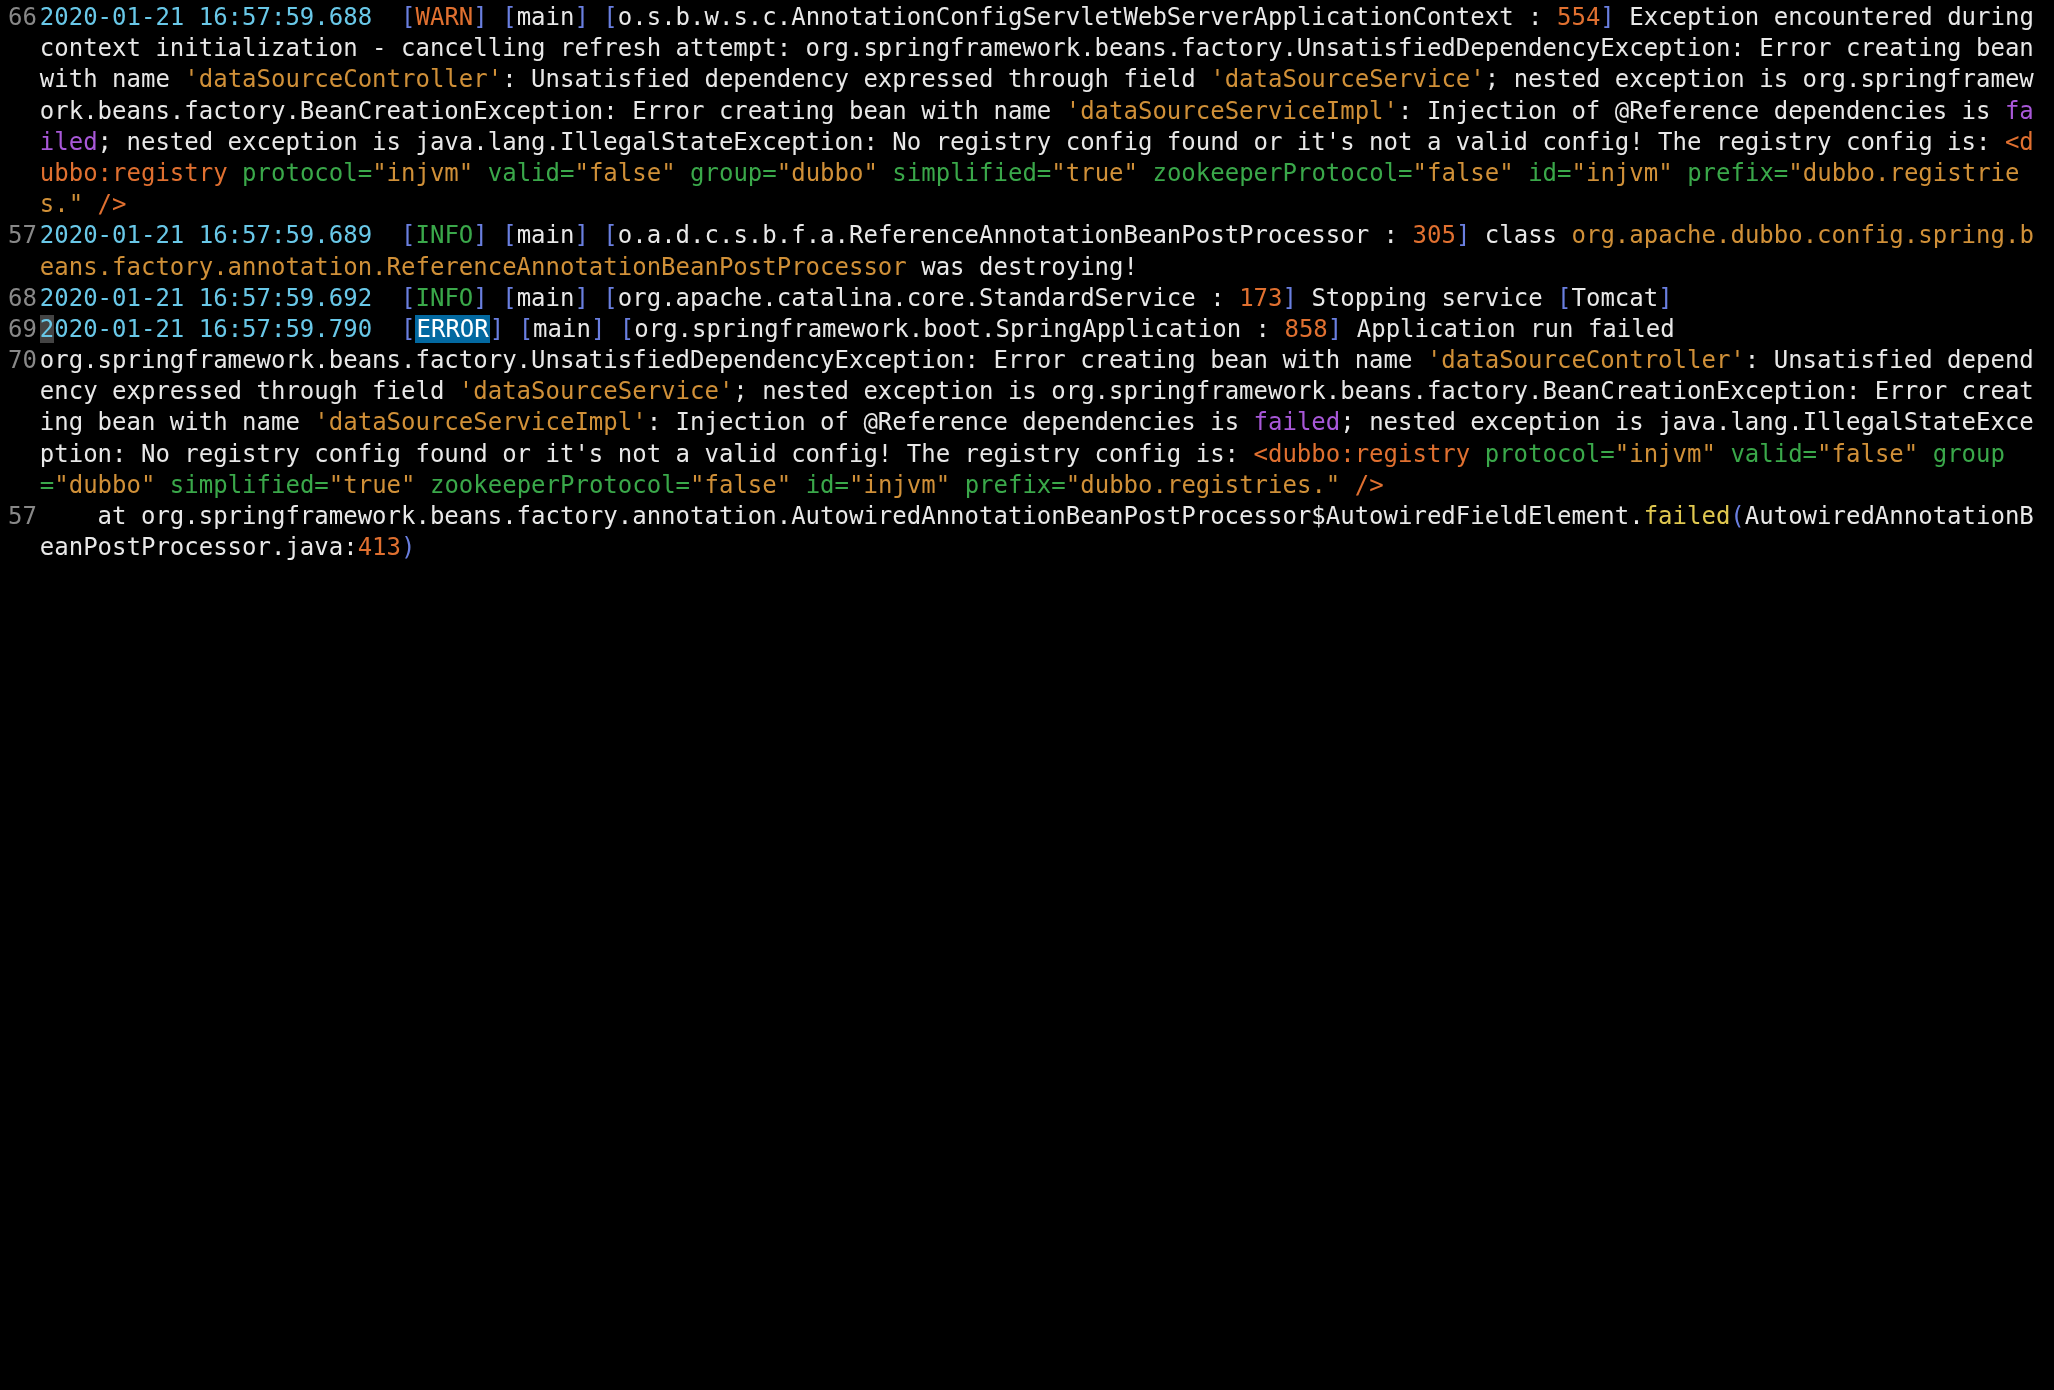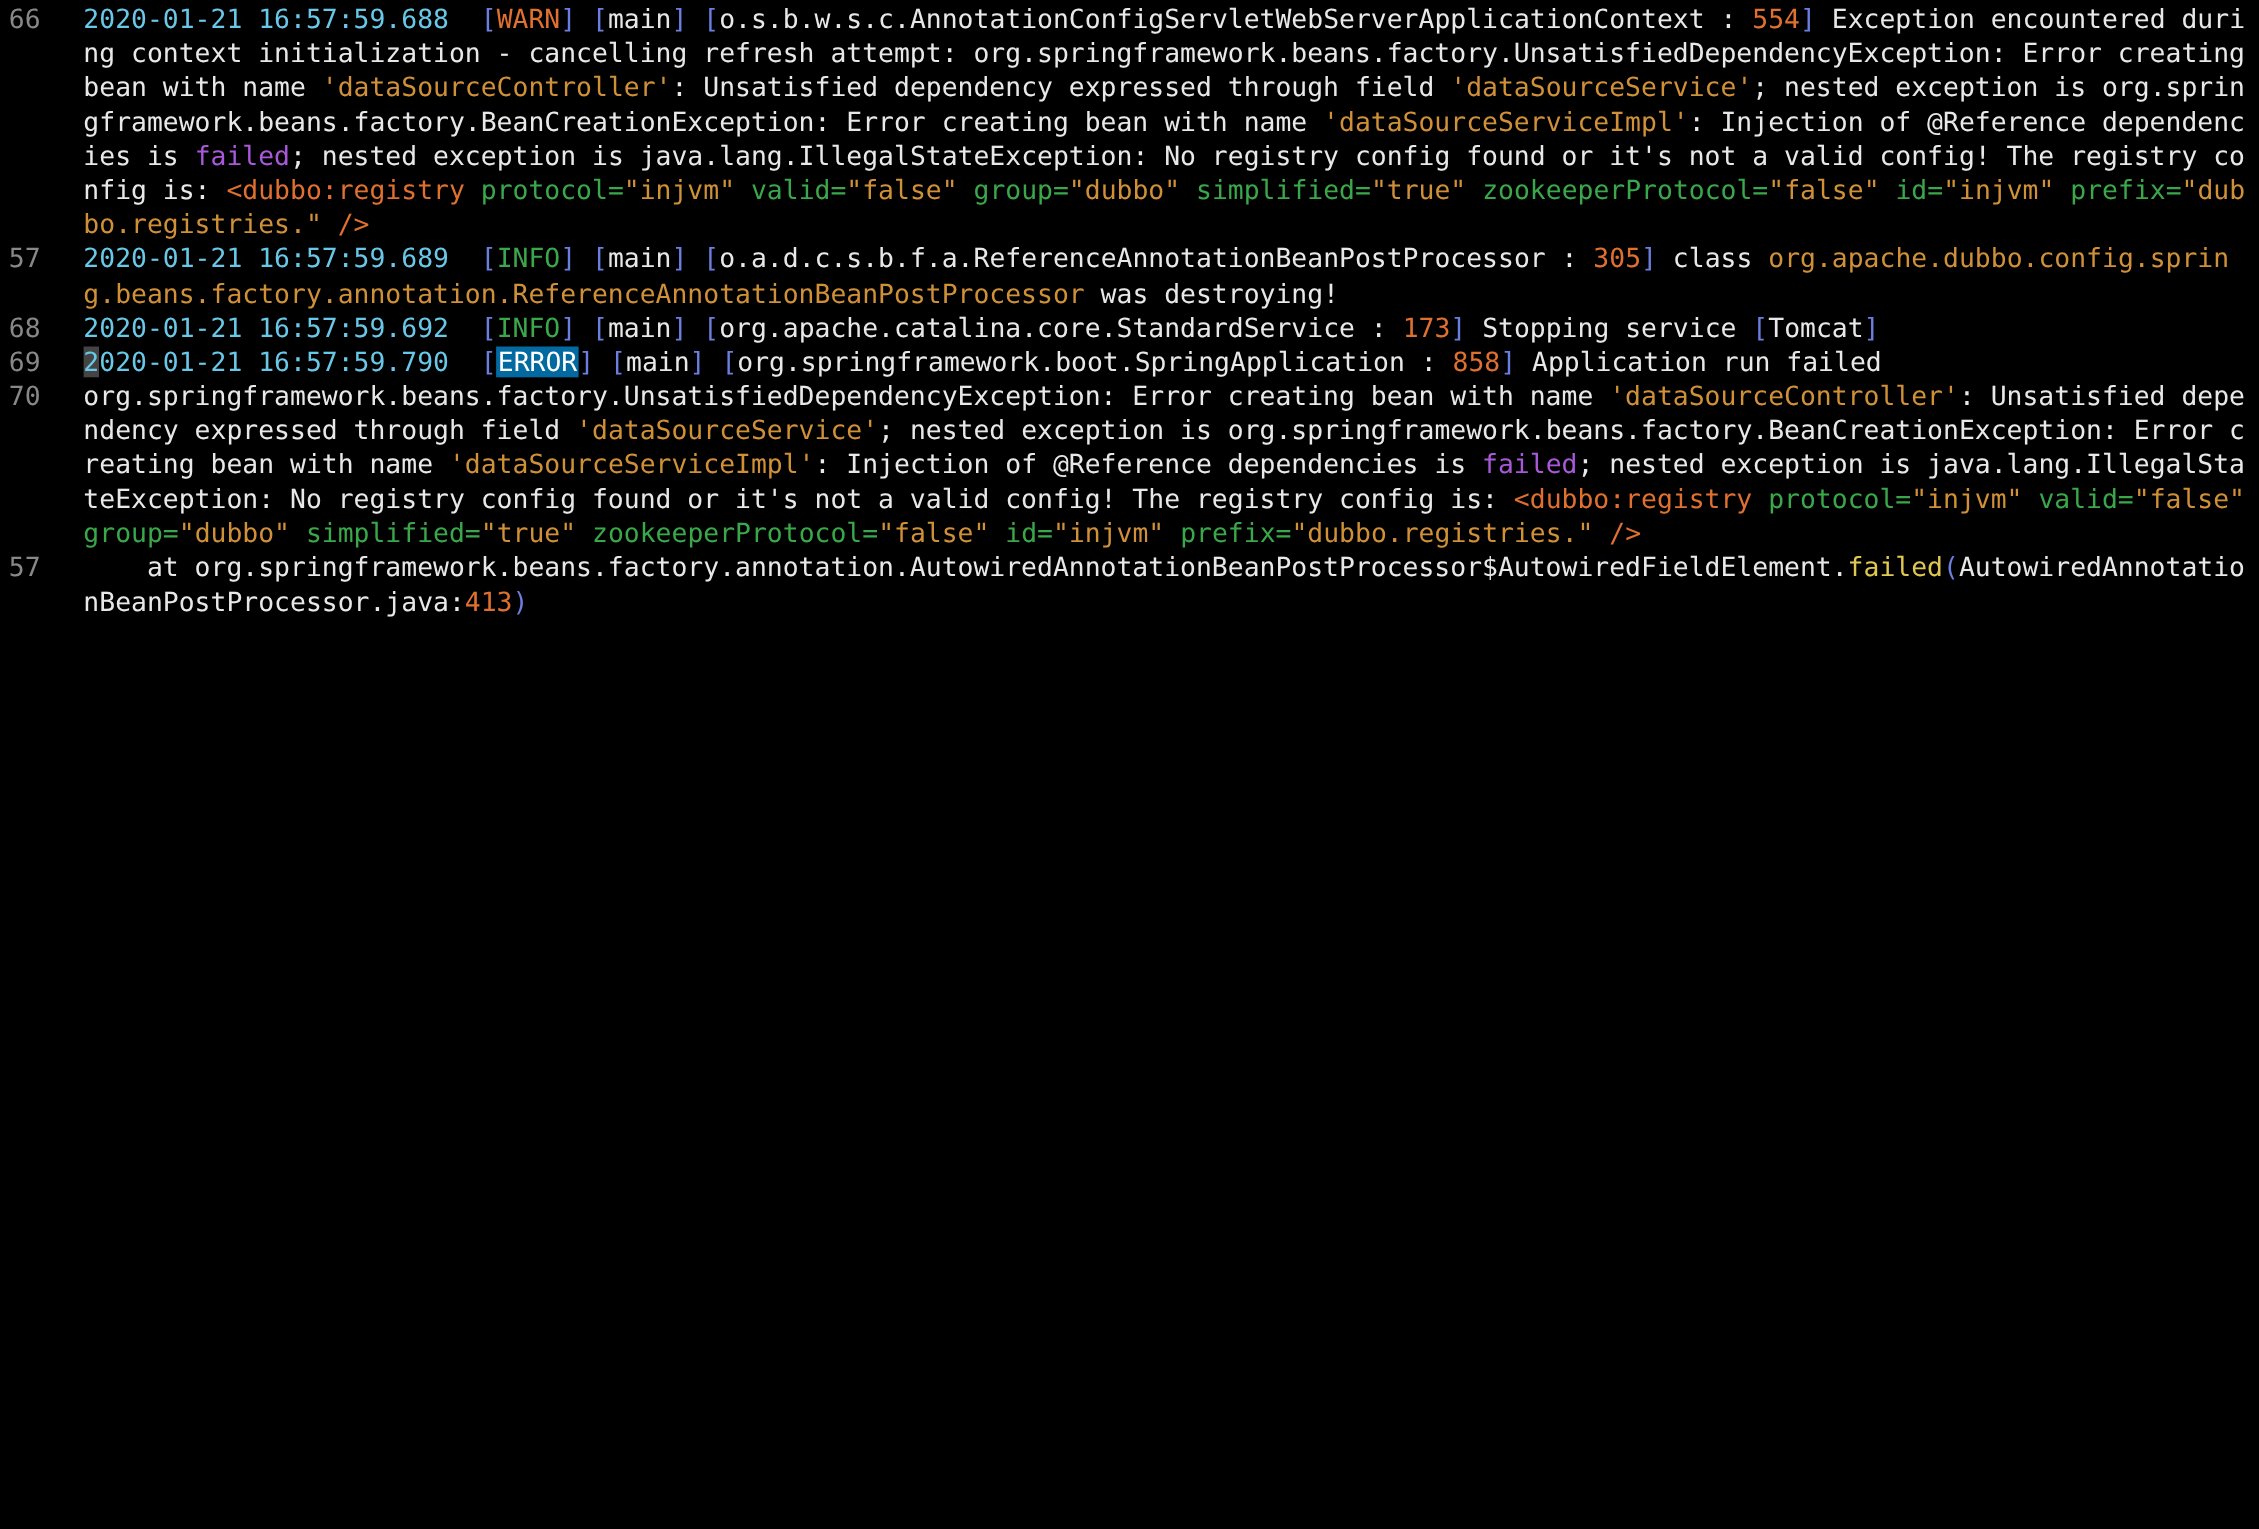--- a/index.html
+++ b/index.html
@@ -19,21 +19,20 @@
   text-align: right;
   flex-shrink: 0;
   padding-right: 0.6ch;
   user-select: none;
 }
 .content {
   flex: 1;
   white-space: pre-wrap;
   word-break: break-all;
   overflow-wrap: anywhere;
-  margin-left: 36px;
 }
 .c-ts { color: #69c8e8; }
 .c-br { color: #6a7fe0; }
 .c-warn { color: #e07030; }
 .c-info { color: #3aa84a; }
 .c-err-bg { color: #fff; background: #0369a1; padding: 0 1px; }
 .c-main { color: #e8e8e8; }
 .c-num { color: #e07030; }
 .c-str { color: #d09038; }
 .c-attr { color: #3aa84a; }

